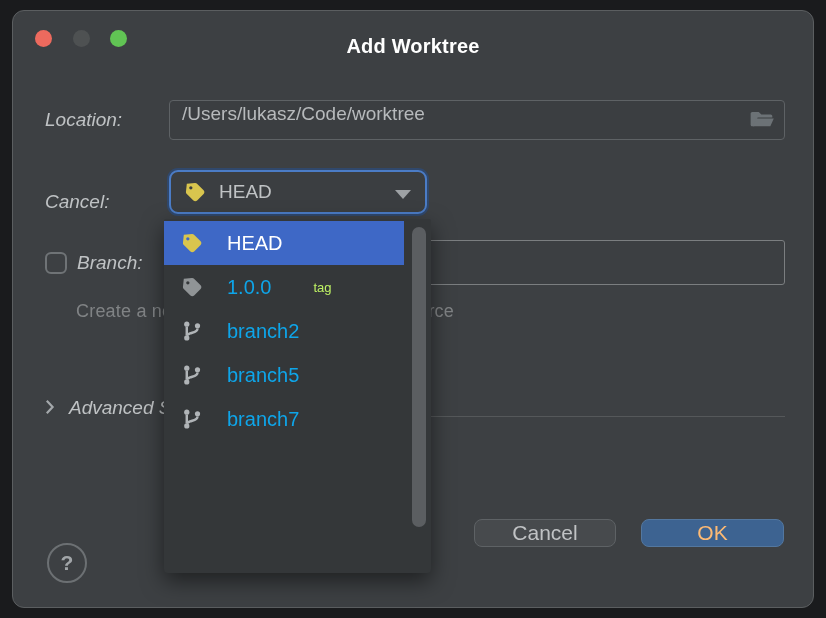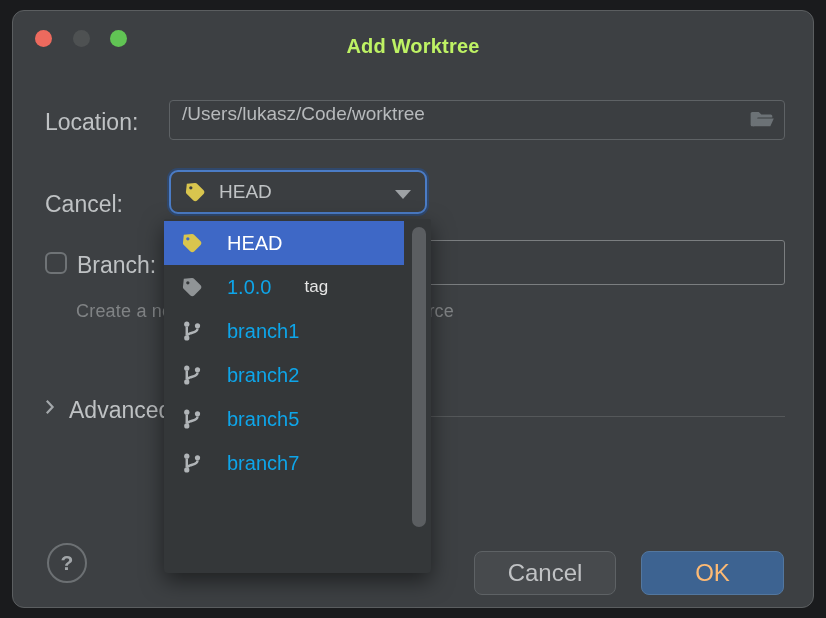--- a/index.html
+++ b/index.html
@@ -13,23 +13,23 @@
   .stage{position:relative; width:826px; height:618px; background:var(--desktop-bg); overflow:hidden;}
   .window{position:absolute; left:12px; top:10px; width:802px; height:598px;
     background:var(--window-bg); border:1px solid #5b5e60; border-radius:12px;}
   
   .titlebar{position:absolute; left:0; top:0; width:100%; height:52px;}
   .tl{position:absolute; top:19px; width:17px; height:17px; border-radius:50%;}
   .tl.red{left:22px; background:var(--traffic-red);}
   .tl.gray{left:60px; background:var(--traffic-gray);}
   .tl.green{left:97px; background:var(--traffic-green);}
   .title{position:absolute; left:0; top:24px; width:100%; text-align:center;
-    font-size:20px; font-weight:700; color:#bef264; letter-spacing:.2px;}
+    font-size:20px; font-weight:700; color:#ffffff; letter-spacing:.2px;}
   
-  .flabel{position:absolute; font-size:23px; color:var(--text-primary);}
+  .flabel{position:absolute; font-size:19px; color:var(--text-primary);font-style:italic;}
   
   .location-input{position:absolute; left:156px; top:89px; width:616px; height:40px;
     border:1px solid var(--border-input); border-radius:4px; background:#3b3e41;
     display:flex; align-items:center; padding:0 40px 12px 12px;}
   .location-input .val{font-size:19px; color:#b7babc; white-space:nowrap; overflow:hidden;}
   .folder-ic{position:absolute; right:9px; top:8px;}
   
   .combo{position:absolute; left:156px; top:159px; width:258px; height:44px;
     background:#3b3e41; border:2px solid var(--focus-ring); border-radius:9px;
     box-shadow:0 0 0 2px rgba(38,78,142,.55);
@@ -47,31 +47,31 @@
   .hint{position:absolute; left:63px; top:290px; font-size:18px; letter-spacing:.2px;
     color:var(--text-dim); white-space:nowrap;}
   
   .adv-chevron{position:absolute; left:32px; top:388px;}
   .adv-label{left:56px; top:386px;}
   .adv-sep{position:absolute; left:240px; top:405px; width:532px; height:1px; background:#55585a;}
   
   .help-btn{position:absolute; left:34px; top:532px; width:40px; height:40px; border-radius:50%;
     border:2px solid #6c7073; color:#a2a6a9; font-size:21px; font-weight:700;
     display:flex; align-items:center; justify-content:center; background:transparent;}
-  .btn{position:absolute; top:540px; height:44px; border-radius:8px; font-size:24px;
+  .btn{position:absolute; top:508px; height:28px; border-radius:8px; font-size:21px;
     display:flex; align-items:center; justify-content:center;}
   .btn.cancel{left:461px; width:142px; background:#474a4d; border:1px solid #5e6265; color:#c0c2c4;}
   .btn.ok{left:628px; width:143px; background:var(--ok-blue); border:1px solid var(--ok-border); color:#fdba74;}
   
   .popup{position:absolute; left:151px; top:208px; width:267px; height:354px;
     background:var(--popup-bg); border-radius:2px 2px 4px 4px; z-index:10;
     box-shadow:0 8px 22px rgba(0,0,0,.5); padding-top:2px; overflow:hidden;}
   .dd-row{width:240px; height:44px; display:flex; align-items:center; padding-left:17px; gap:24px;}
   .dd-row .lbl{font-size:20px; color:#0ea5e9; white-space:nowrap;}
-  .dd-row .sfx{font-size:17px; color:#e5e5e5; margin-left:9px;}
+  .dd-row .sfx{font-size:13px; color:#bef264; margin-left:18px;}
   .dd-row.selected{background:var(--selection-blue);}
   .dd-row.selected .lbl{color:#ffffff;}
   .dd-scroll-thumb{position:absolute; right:5px; top:8px; width:14px; height:300px;
     border-radius:7px; background:#5b5e61;}
   .icon-box{width:22px; height:22px; flex:0 0 22px;}
 </style>
 </head>
 <body>
 
 <div class="stage">
@@ -139,32 +139,20 @@
           <div class="dd-row">
     <span class="icon-box"><svg width="22" height="22" viewBox="0 0 16 16">
                 <g fill="#b0b4b7" stroke="#b0b4b7">
                   <circle cx="4.2" cy="3" r="1.9" stroke="none"></circle>
                   <circle cx="4.2" cy="13" r="1.9" stroke="none"></circle>
                   <circle cx="12" cy="4.2" r="1.9" stroke="none"></circle>
                   <path d="M4.2 4.9 V11.1" fill="none" stroke-width="1.8"></path>
                   <path d="M12 6.1 C12 8.8 8.6 8.9 6.4 9.8 C5.3 10.2 4.5 10.8 4.2 11.4" fill="none" stroke-width="1.8"></path>
                 </g>
               </svg></span>
-    <span class="lbl">branch1</span>
-  </div>
-          <div class="dd-row">
-    <span class="icon-box"><svg width="22" height="22" viewBox="0 0 16 16">
-                <g fill="#b0b4b7" stroke="#b0b4b7">
-                  <circle cx="4.2" cy="3" r="1.9" stroke="none"></circle>
-                  <circle cx="4.2" cy="13" r="1.9" stroke="none"></circle>
-                  <circle cx="12" cy="4.2" r="1.9" stroke="none"></circle>
-                  <path d="M4.2 4.9 V11.1" fill="none" stroke-width="1.8"></path>
-                  <path d="M12 6.1 C12 8.8 8.6 8.9 6.4 9.8 C5.3 10.2 4.5 10.8 4.2 11.4" fill="none" stroke-width="1.8"></path>
-                </g>
-              </svg></span>
     <span class="lbl">branch2</span>
   </div>
           <div class="dd-row">
     <span class="icon-box"><svg width="22" height="22" viewBox="0 0 16 16">
                 <g fill="#b0b4b7" stroke="#b0b4b7">
                   <circle cx="4.2" cy="3" r="1.9" stroke="none"></circle>
                   <circle cx="4.2" cy="13" r="1.9" stroke="none"></circle>
                   <circle cx="12" cy="4.2" r="1.9" stroke="none"></circle>
                   <path d="M4.2 4.9 V11.1" fill="none" stroke-width="1.8"></path>
                   <path d="M12 6.1 C12 8.8 8.6 8.9 6.4 9.8 C5.3 10.2 4.5 10.8 4.2 11.4" fill="none" stroke-width="1.8"></path>

